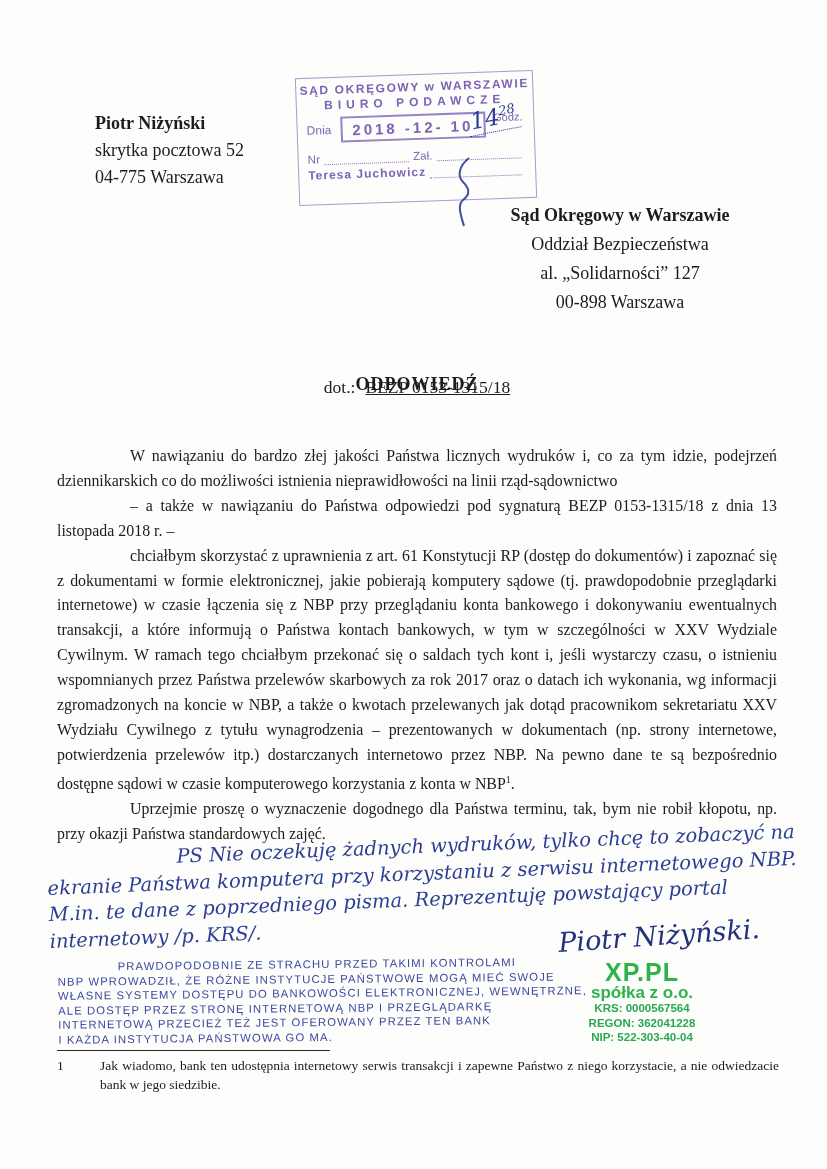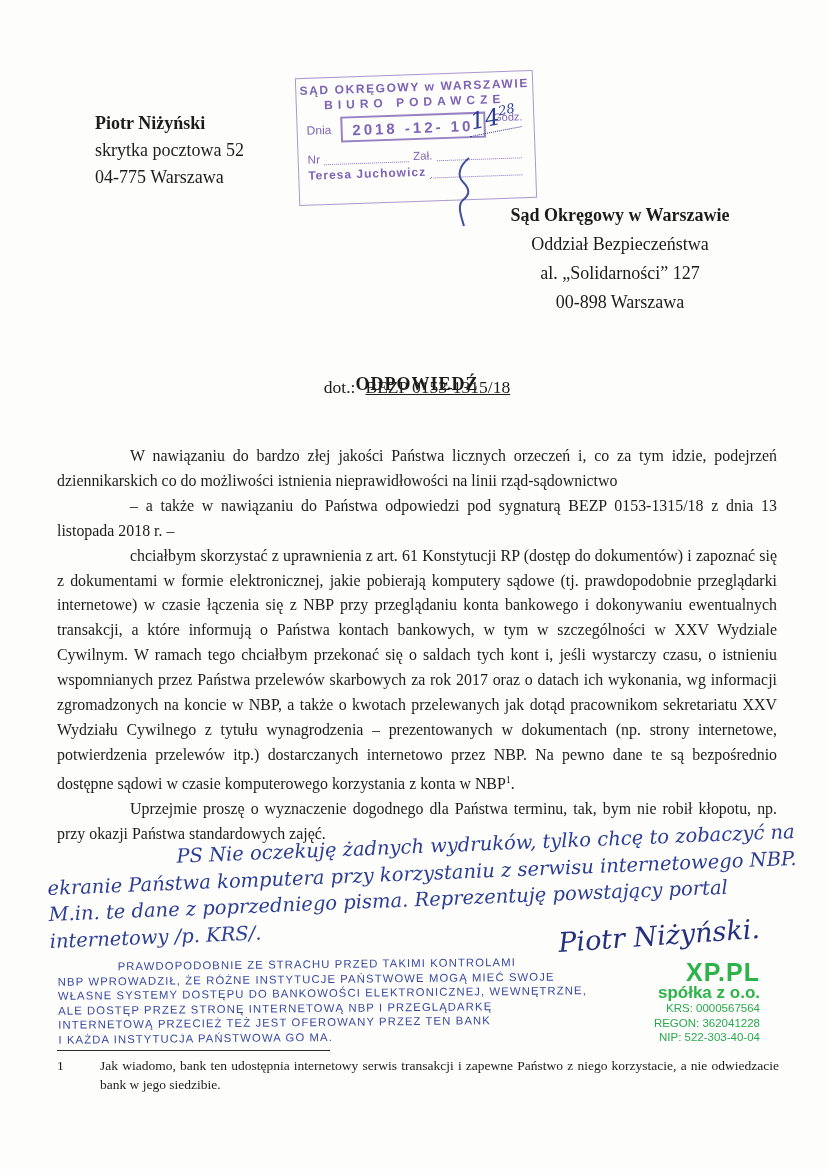--- a/index.html
+++ b/index.html
@@ -54,25 +54,25 @@
   .caps-note{position:absolute;left:58px;top:957px;width:530px;transform:rotate(-.6deg);
              color:#3a4aa0;font-family:"Liberation Sans","DejaVu Sans",sans-serif;font-size:11.3px;line-height:14.6px;
              letter-spacing:1.1px;white-space:nowrap;}
   .caps-note .l0{padding-left:60px;}
 
   
   .signature{position:absolute;left:558px;top:920px;color:#25307e;font-family:"DejaVu Serif",serif;font-style:italic;
              font-size:27px;transform:rotate(-4deg);white-space:nowrap;}
 
   
-  .company-stamp{position:absolute;left:580px;top:960px;width:180px;text-align:right;color:#2eb34a;
+  .company-stamp{position:absolute;left:552px;top:960px;width:180px;text-align:center;color:#2eb34a;
                  font-family:"Liberation Sans","DejaVu Sans",sans-serif;}
   .company-stamp .cname{font-size:25px;font-weight:bold;letter-spacing:1px;line-height:24px;}
   .company-stamp .ctype{font-size:17px;font-weight:600;line-height:17px;}
-  .company-stamp .cid{font-size:11.5px;font-weight:400;line-height:14.5px;color:#29a94e;}
+  .company-stamp .cid{font-size:11.5px;font-weight:700;line-height:14.5px;color:#29a94e;}
   .company-stamp .cid:first-of-type{margin-top:5px;}
 
   
   .fn-rule{position:absolute;left:57px;top:1050px;width:273px;border-top:1.6px solid #2a2a2a;}
   .footnote{position:absolute;left:57px;top:1057px;width:722px;display:flex;font-size:13.5px;line-height:18.5px;}
   .footnote .marker{width:43px;flex:none;}
   .footnote .txt{flex:1;text-align:justify;}
 </style>
 </head>
 <body>
@@ -117,21 +117,21 @@
     <div>al. „Solidarności” 127</div>
     <div>00-898 Warszawa</div>
   </div>
 
   <div class="doc-title">ODPOWIEDŹ</div>
   <div class="ref-line">
     <span>dot.:</span><span class="refnum">BEZP 0153-1315/18</span>
   </div>
 
   <div class="body-text">
-    <p>W nawiązaniu do bardzo złej jakości Państwa licznych orzeczeń i, co za tym idzie, podejrzeń dziennikarskich co do możliwości istnienia nieprawidłowości na linii rząd-sądownictwo</p>
+    <p>W nawiązaniu do bardzo złej jakości Państwa licznych wydruków i, co za tym idzie, podejrzeń dziennikarskich co do możliwości istnienia nieprawidłowości na linii rząd-sądownictwo</p>
     <p>– a także w nawiązaniu do Państwa odpowiedzi pod sygnaturą BEZP 0153-1315/18 z dnia 13 listopada 2018 r. –</p>
     <p><span>chciałbym skorzystać z uprawnienia z art. 61 Konstytucji RP (dostęp do dokumentów) i zapoznać się z dokumentami w formie elektronicznej, jakie pobierają komputery sądowe (tj. prawdopodobnie przeglądarki internetowe) w czasie łączenia się z NBP przy przeglądaniu konta bankowego i dokonywaniu ewentualnych transakcji, a które informują o Państwa kontach bankowych, w tym w szczególności w XXV Wydziale Cywilnym. W ramach tego chciałbym przekonać się o saldach tych kont i, jeśli wystarczy czasu, o istnieniu wspomnianych przez Państwa przelewów skarbowych za rok 2017 oraz o datach ich wykonania, wg informacji zgromadzonych na koncie w NBP, a także o kwotach przelewanych jak dotąd pracownikom sekretariatu XXV Wydziału Cywilnego z tytułu wynagrodzenia – prezentowanych w dokumentach (np. strony internetowe, potwierdzenia przelewów itp.) dostarczanych internetowo przez NBP. Na pewno dane te są bezpośrednio dostępne sądowi w czasie komputerowego korzystania z konta w NBP</span><sup class="fn-sup">1</sup><span>.</span></p>
     <p>Uprzejmie proszę o wyznaczenie dogodnego dla Państwa terminu, tak, bym nie robił kłopotu, np. przy okazji Państwa standardowych zajęć.</p>
   </div>
 
   <div class="ps">
     <div class="l0">PS Nie oczekuję żadnych wydruków, tylko chcę to zobaczyć na</div>
     <div>ekranie Państwa komputera przy korzystaniu z serwisu internetowego NBP.</div>
     <div>M.in. te dane z poprzedniego pisma. Reprezentuję powstający portal</div>
     <div>internetowy /p. KRS/.</div>

